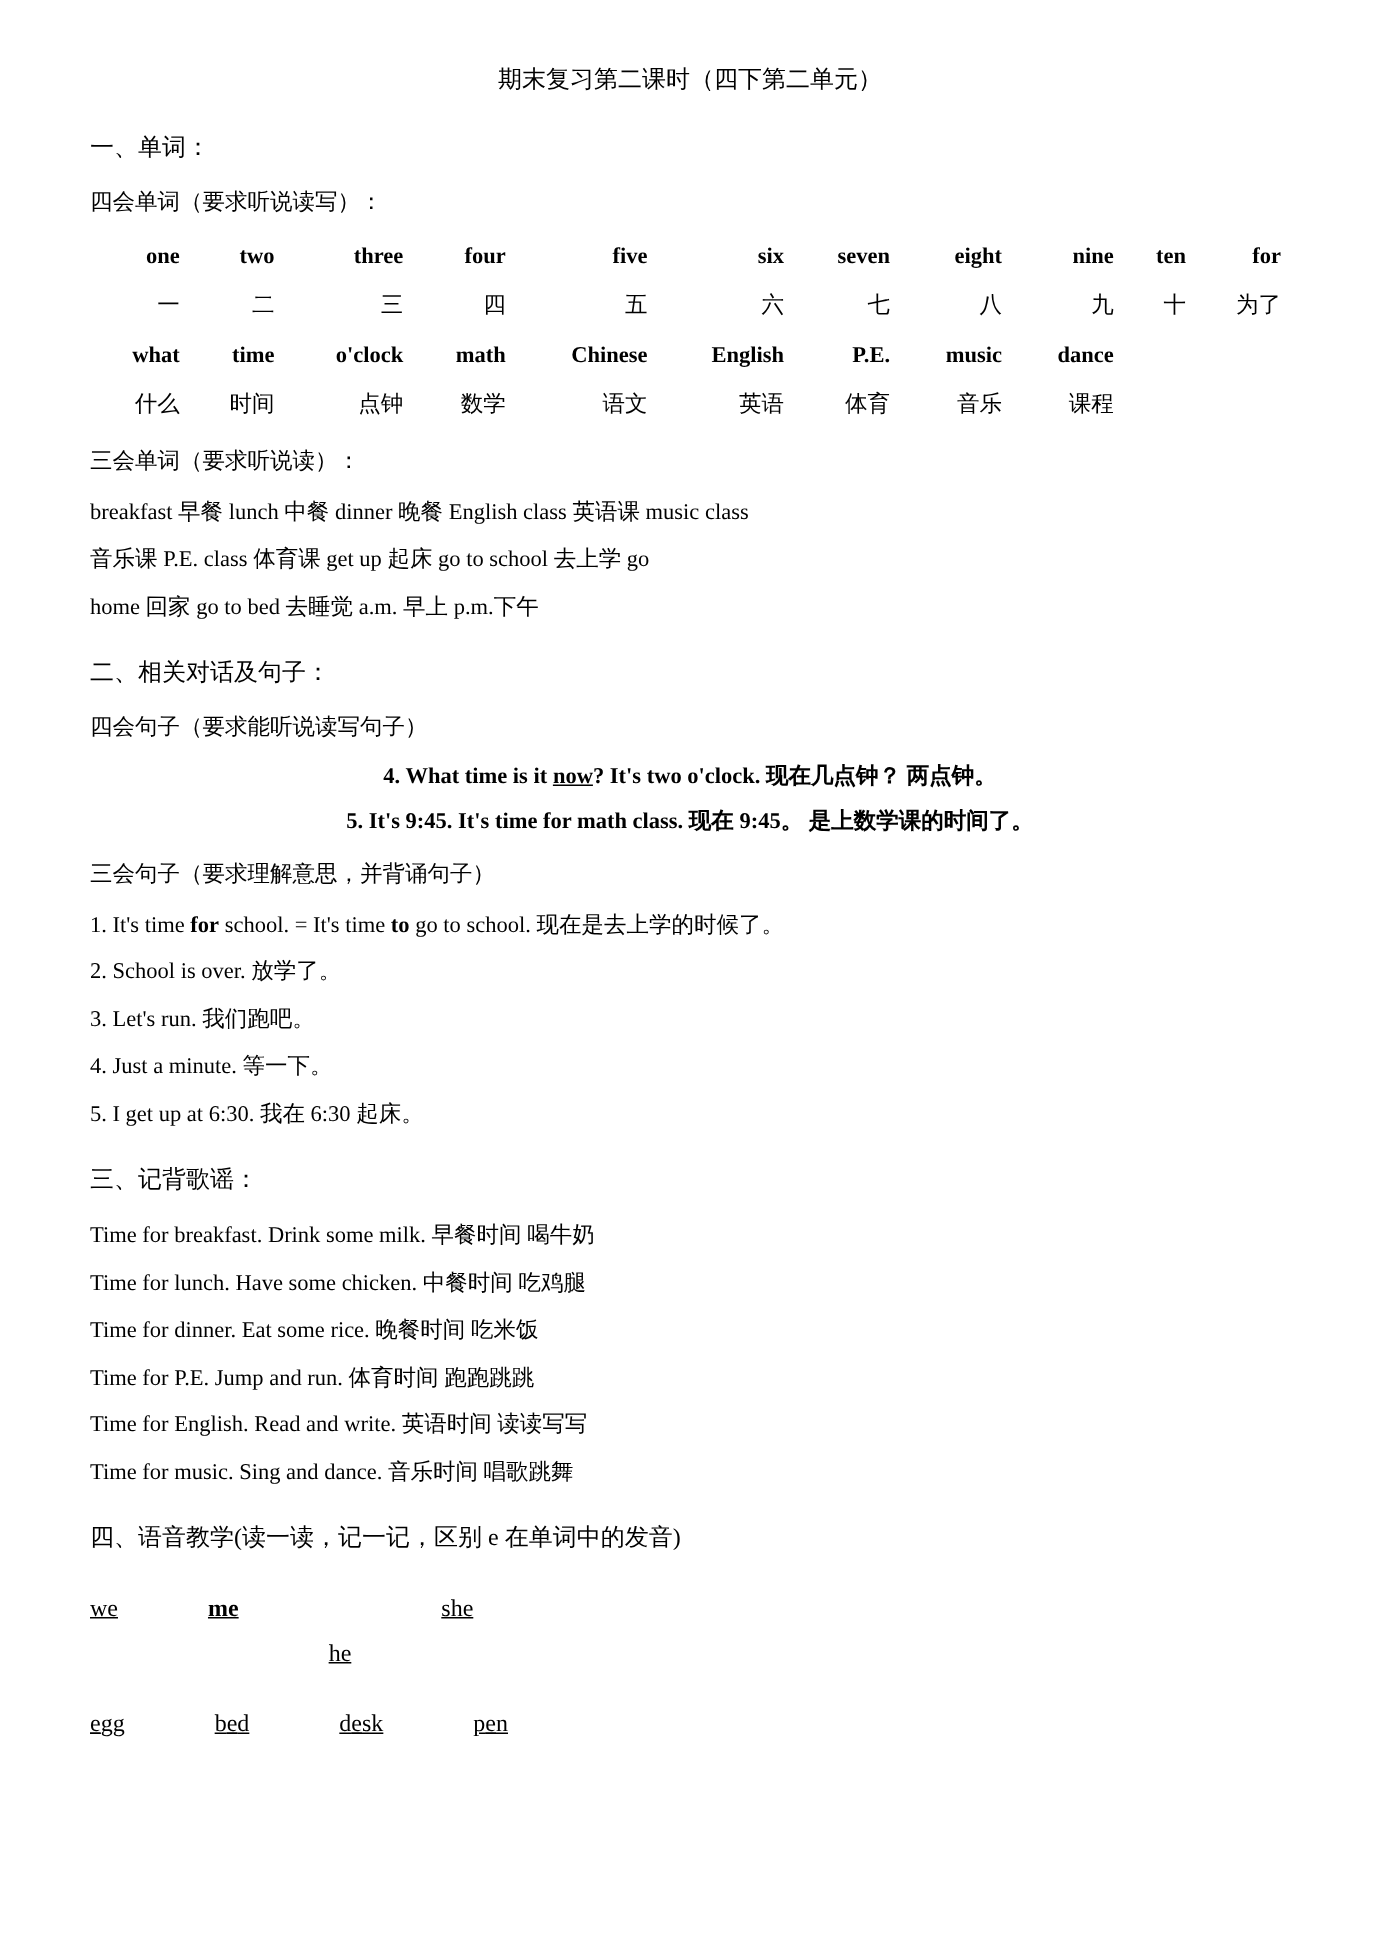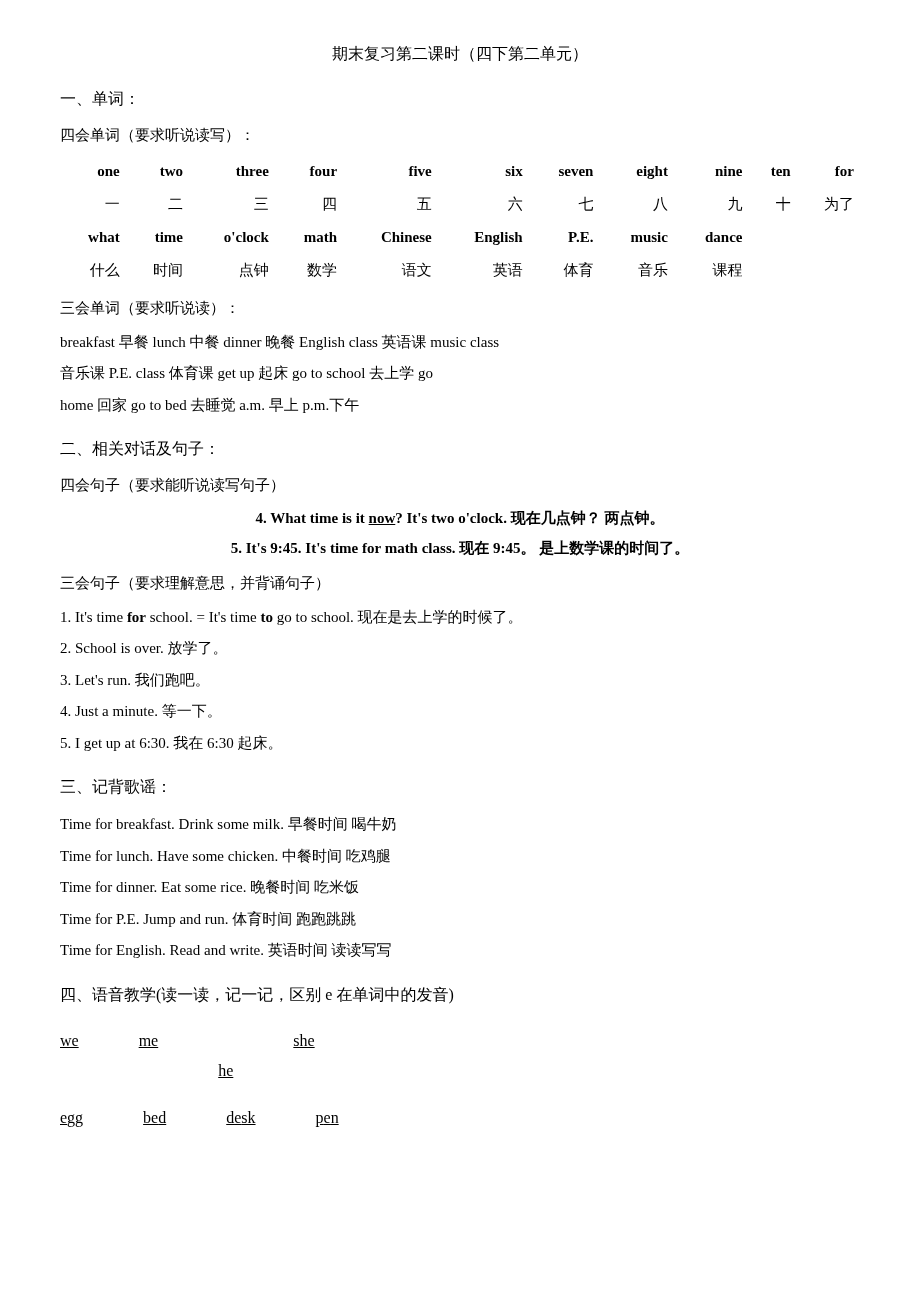--- a/index.html
+++ b/index.html
@@ -165,27 +165,28 @@
     <p>5. I get up <span style="">at</span> 6:30.  我在 6:30 起床。</p>
   </div>
 
 <div class="section-heading">三、记背歌谣：</div>
 <div class="song-section" id="song-container">
     <p>Time for breakfast.    Drink some milk.  早餐时间  喝牛奶</p>
     <p>Time for lunch.    Have some chicken.   中餐时间  吃鸡腿</p>
     <p>Time for dinner.    Eat some rice.   晚餐时间  吃米饭</p>
     <p>Time for P.E.    Jump and run.  体育时间  跑跑跳跳</p>
     <p>Time for English.    Read and write.  英语时间  读读写写</p>
+    <p>Time for music.    Sing and dance.  音乐时间  唱歌跳舞</p>
   </div>
 
 <div class="section-heading">四、语音教学(读一读，记一记，区别 e 在单词中的发音)</div>
 <div class="phonics-section">
   <div class="phonics-row" id="phonics-row1">
       <span style="text-decoration: underline;">we</span>
-      <span style="text-decoration: underline;">me</span>
+      <span style="text-decoration: underline; font-weight: bold;">me</span>
       <span style="text-decoration: underline; margin-top: 30px;">he</span>
       <span style="text-decoration: underline;">she</span>
     </div>
   <div class="phonics-row" id="phonics-row2">
       <span><span style="text-decoration:underline">e</span>gg</span>
       <span>b<span style="text-decoration:underline">e</span>d</span>
       <span>d<span style="text-decoration:underline">e</span>sk</span>
       <span>p<span style="text-decoration:underline">e</span>n</span>
     </div>
 </div>

